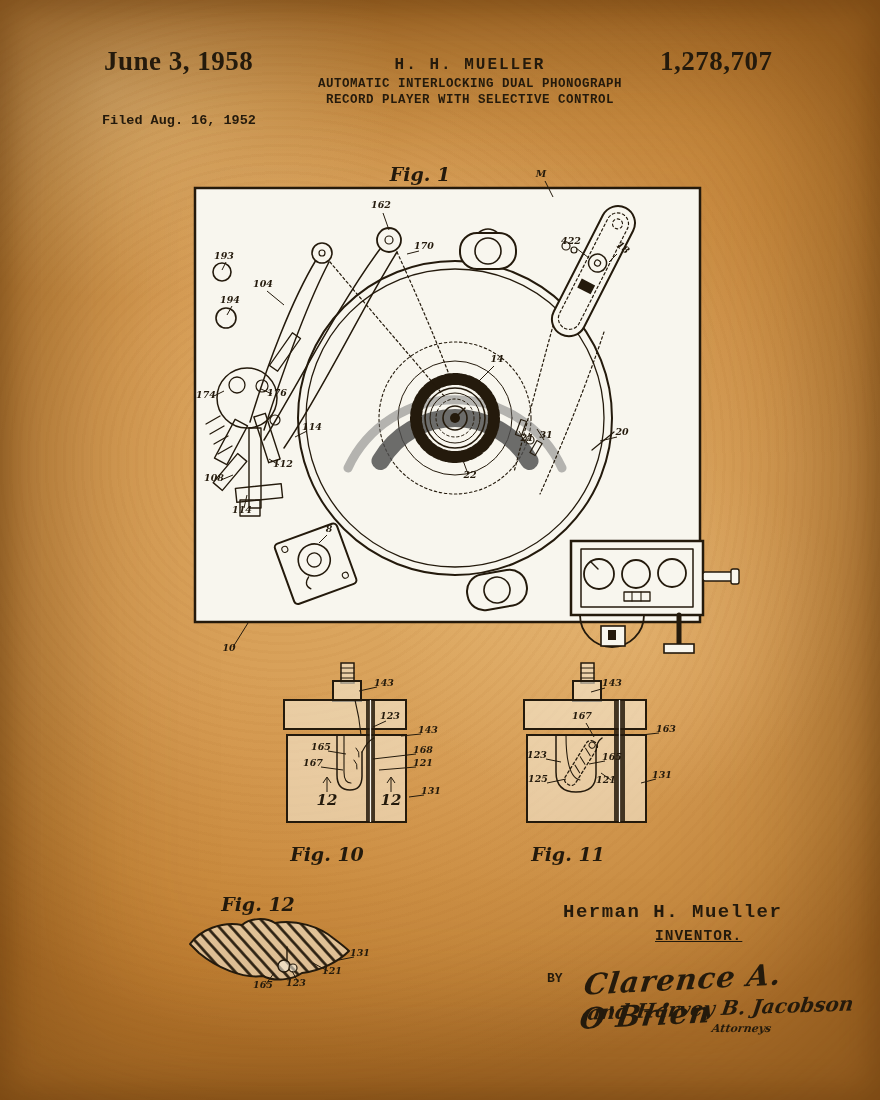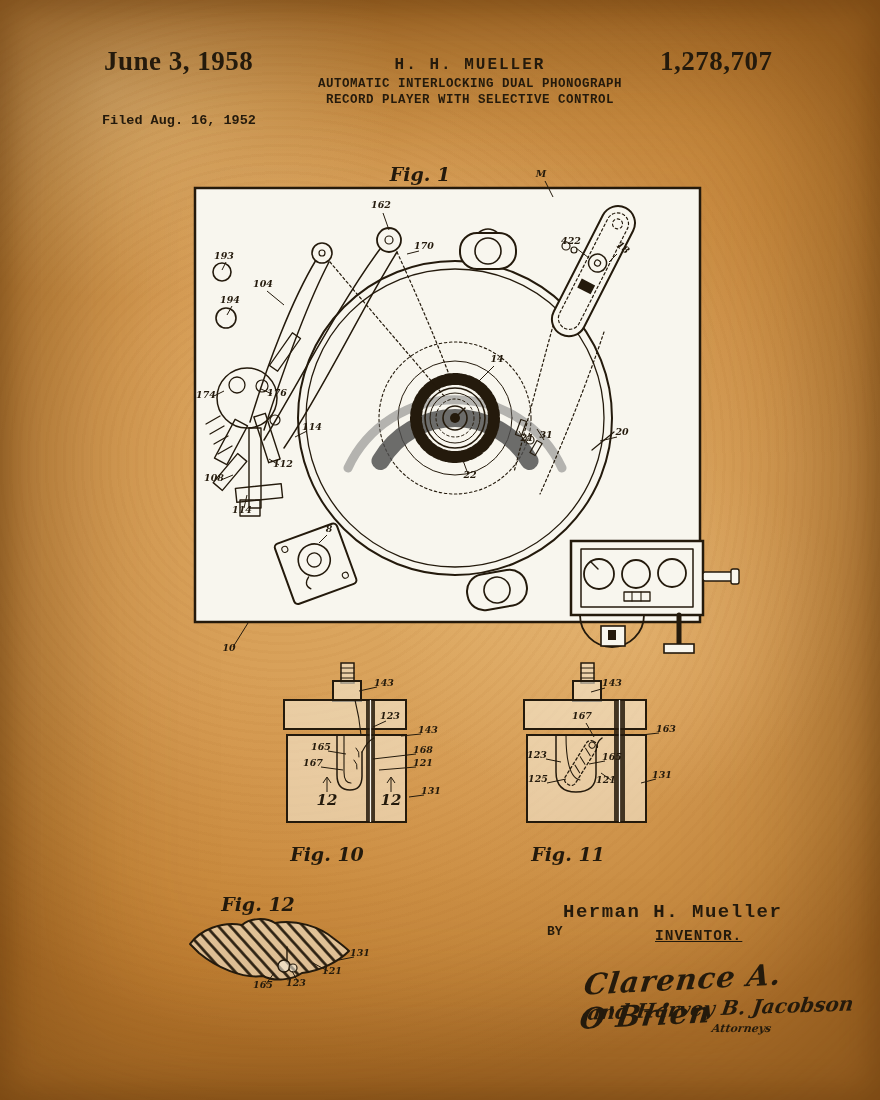--- a/index.html
+++ b/index.html
@@ -31,21 +31,21 @@
   svg .fw{fill:var(--panel);stroke:var(--ink);}
   svg .fp{fill:rgba(250,244,228,.55);stroke:var(--ink);}
   svg .fi{fill:var(--ink);stroke:none;}
   svg .dash2{stroke-dasharray:2.5 2.6;}
   svg .leader line, svg .leader polyline{stroke:var(--ink);stroke-width:1;fill:none;}
   .ref-num{font:italic bold 9.5px "DejaVu Serif",serif;fill:var(--ink);text-anchor:middle;}
   .ref-num.big{font:italic bold 15px "DejaVu Serif",serif;}
   .fig-caption{font:italic bold 19px "DejaVu Serif",serif;fill:var(--ink);text-anchor:middle;}
   .sig-name{left:545px;top:901px;font:bold 19px "Liberation Mono",monospace;letter-spacing:1.5px;margin-left:18px;}
   .sig-inventor{left:655px;top:928px;font:bold 14.5px "Liberation Mono",monospace;letter-spacing:1px;text-decoration:underline;}
-  .sig-by{left:547px;top:924px;font:bold 13px "Liberation Mono",monospace;}
+  .sig-by{left:547px;top:971px;font:bold 13px "Liberation Mono",monospace;}
   .script{font-family:"DejaVu Serif",serif;font-style:italic;font-weight:bold;}
   .sig1{left:582px;top:960px;font-size:29px;transform:rotate(-3deg) skewX(-10deg);letter-spacing:1px;}
   .sig2{left:588px;top:996px;font-size:20px;transform:rotate(-2deg) skewX(-10deg);}
   .sig-att{left:712px;top:1022px;font-size:11px;transform:skewX(-8deg);}
 </style>
 </head>
 <body>
 
 <div class="poster" style="--parchment: #d49a52; --ink: #241a0c; --panel: #f8f6ee;">
 

